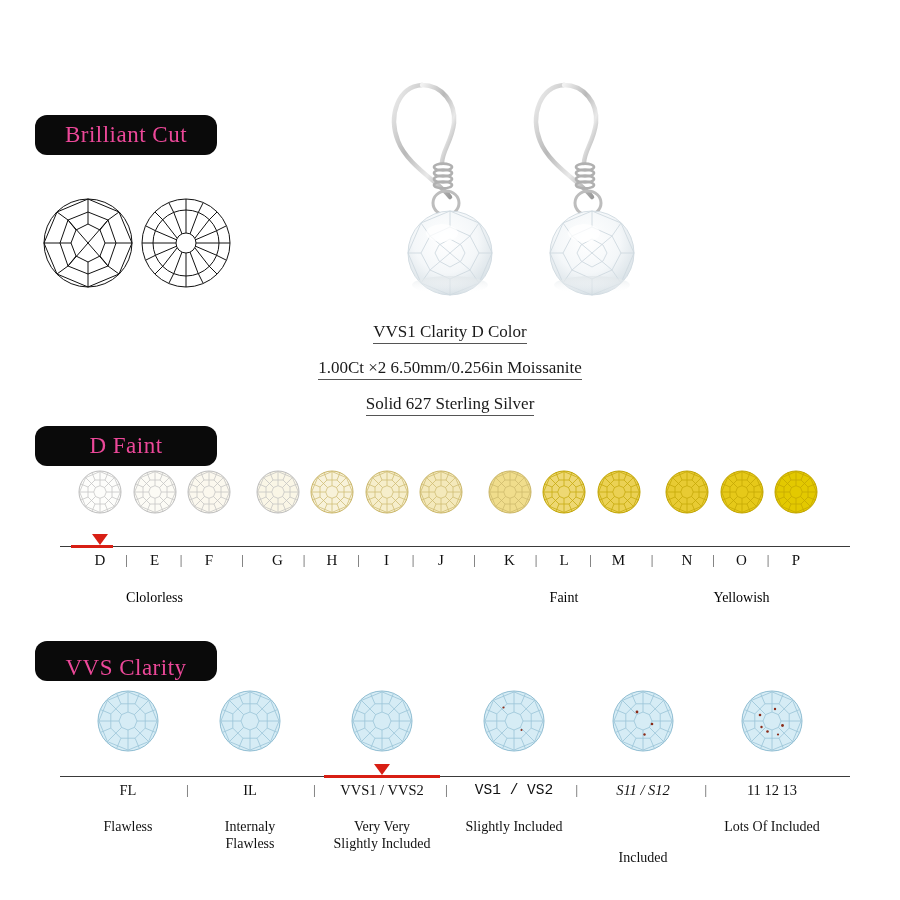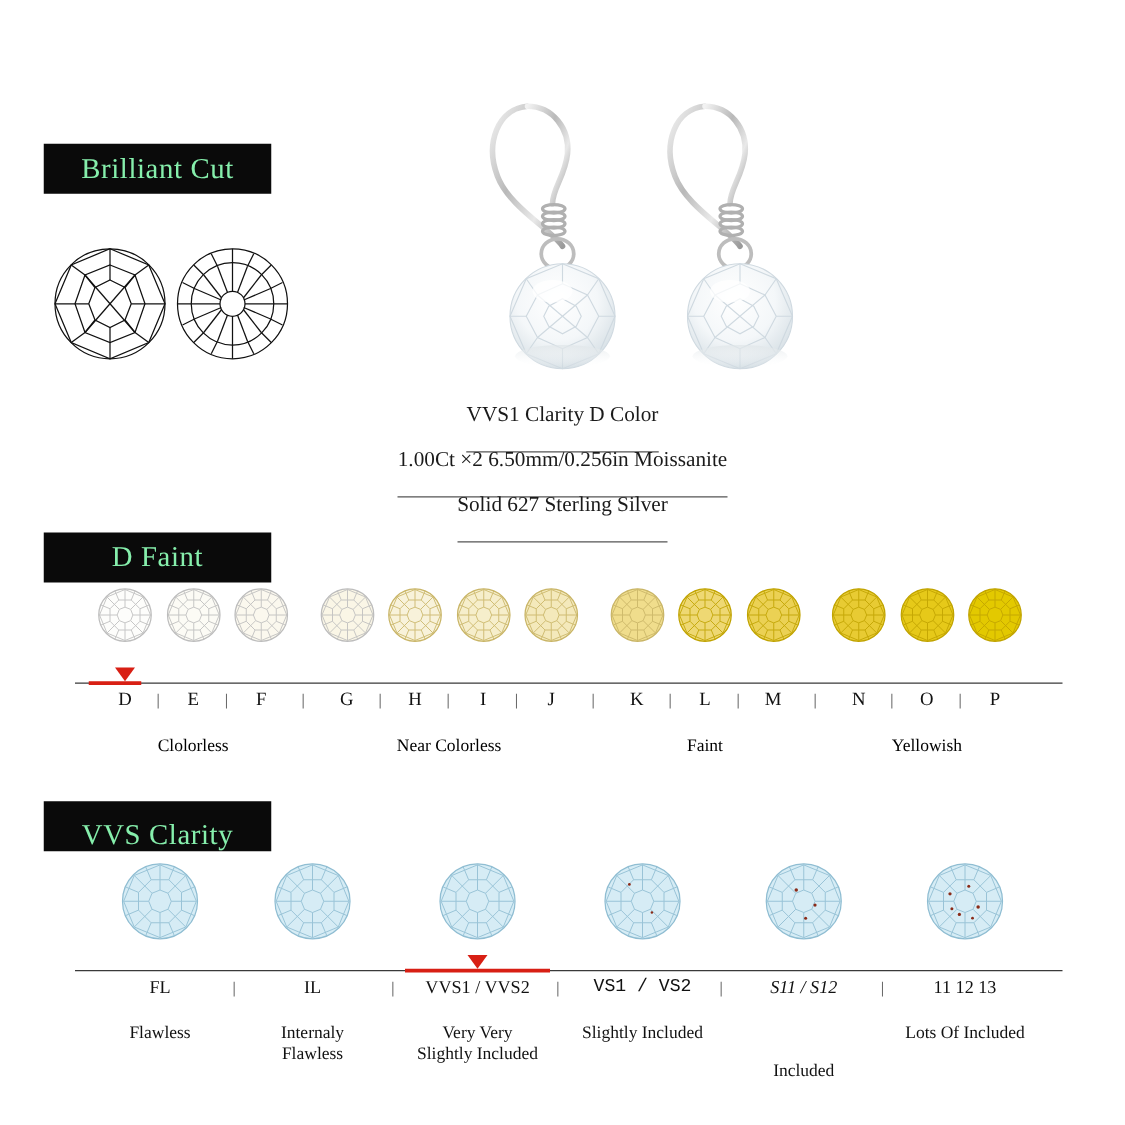--- a/index.html
+++ b/index.html
@@ -9,49 +9,50 @@
     background:#ffffff;
     font-family:"Liberation Serif", serif;
     color:#111;
     position:relative;
     overflow:hidden;
   }
 
   .badge {
     position:absolute;
     background:#0a0a0a;
-    color:#86efac;
+    color:#ec4899;
     font-family:"Liberation Serif", serif;
     font-size:23px;
     letter-spacing:0.5px;
     display:flex;
     align-items:center;
     justify-content:center;
     height:40px;
+    border-radius:12px;
   }
   #badge-cut { left:35px; top:115px; width:182px; }
   #badge-color { left:35px; top:426px; width:182px; }
   #badge-clarity { left:35px; top:641px; width:182px;align-items:flex-end; }
 
   
   #cut-shapes { position:absolute; left:38px; top:188px; width:200px; height:110px; }
 
   
   #earrings { position:absolute; left:380px; top:45px; width:330px; height:270px; }
 
   
   .spec {
     position:absolute;
     width:900px;
     text-align:center;
     font-size:17px;
     font-family:"Liberation Serif", serif;
     color:#1a1a1a;
   }
-  .spec span { border-bottom:1px solid #555; padding-bottom:20px; }
+  .spec span { border-bottom:1px solid #555; padding-bottom:2px; }
   #spec1 { left:85px; top:322px; width:730px; }
   #spec2 { left:85px; top:358px; width:730px; }
   #spec3 { left:85px; top:394px; width:730px; }
 
   
   #color-section { position:absolute; left:0; top:470px; width:900px; height:150px; }
   .gem-row { position:absolute; left:60px; top:0; width:790px; height:60px; }
   .gem { position:absolute; top:0; }
 
   .scaleline {
@@ -628,21 +629,20 @@
       <div class="grade" style="left: 536.5px; width: 44px;">M</div>
       <div class="sep" style="left: 590.75px;">|</div>
       <div class="grade" style="left: 605px; width: 44px;">N</div>
       <div class="sep" style="left: 652.25px;">|</div>
       <div class="grade" style="left: 659.5px; width: 44px;">O</div>
       <div class="sep" style="left: 706.75px;">|</div>
       <div class="grade" style="left: 714px; width: 44px;">P</div>
     </div>
   <div class="group-row" id="color-groups">
       <div class="group-label" style="left: 18px; width: 153px;">Clolorless</div>
-      <div class="group-label" style="left: 195.5px; width: 207.5px;">Near Colorless</div>
       <div class="group-label" style="left: 427.5px; width: 153px;">Faint</div>
       <div class="group-label" style="left: 605px; width: 153px;">Yellowish</div>
     </div>
 </div>
 
 <div id="clarity-section">
   <div class="gem-row" id="clarity-gems" style="top:0;left:60px;width:790px;height:80px;">
       <div class="cgem" style="left: 37px;"><svg width="62" height="62" viewBox="0 0 62 62">
     <circle cx="31" cy="31" r="30" fill="#d6ecf5" stroke="#8fbdd2" stroke-width="1"></circle>
     <g fill="none" stroke="#8fbdd2" stroke-width="0.8" opacity="0.85">

